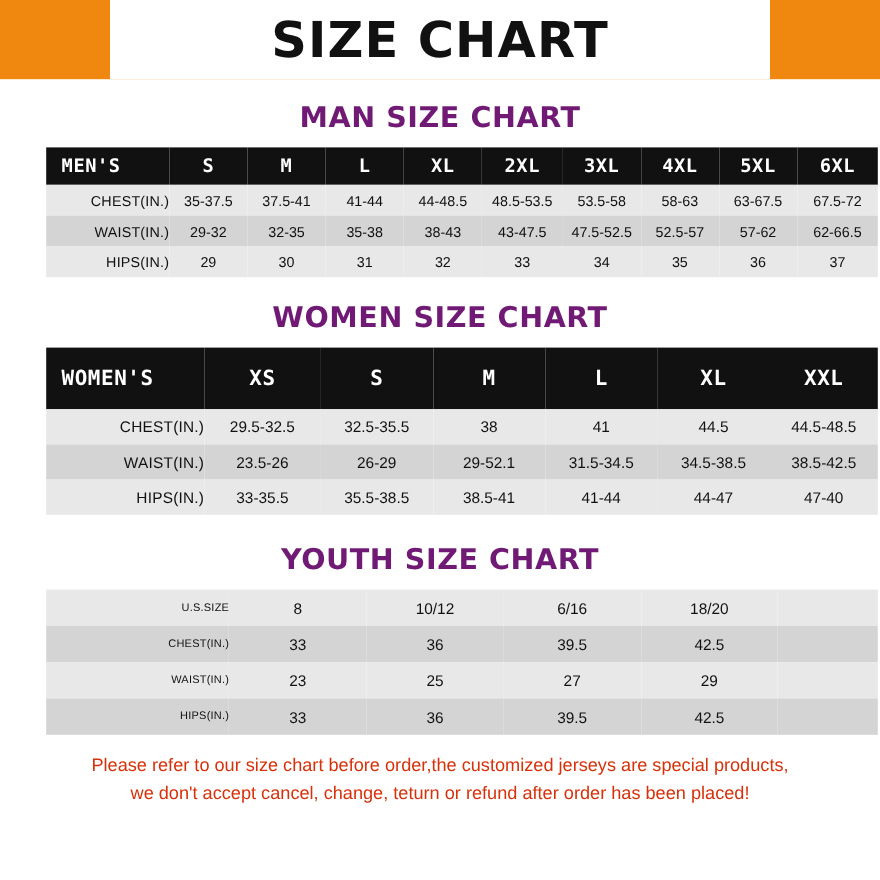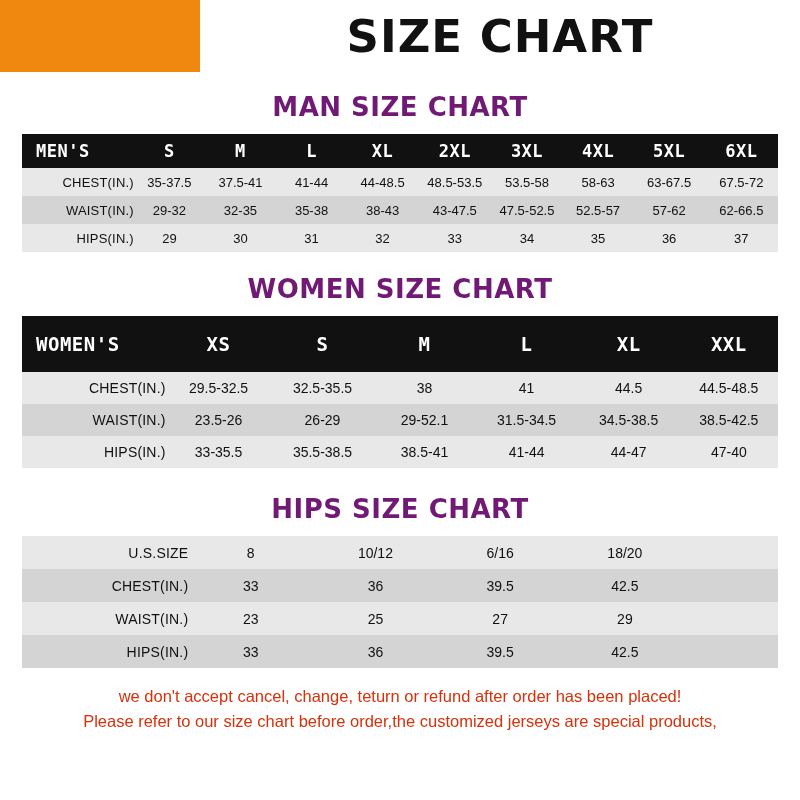--- a/index.html
+++ b/index.html
@@ -19,21 +19,21 @@
     position: relative;
     background: #ffffff;
     box-sizing: border-box;
   }
   
   .banner {
     height: 72px;
     background: #f0870f;
     display: flex;
     align-items: center;
-    justify-content: flex-end;
+    justify-content: center;
     position: relative;
   }
   .banner-inner {
     background: #ffffff;
     width: 600px;
     height: 72px;
     display: flex;
     align-items: center;
     justify-content: center;
   }
@@ -60,20 +60,21 @@
   }
   .sec-title.man { margin: 20px 0 12px; }
   .sec-title.women { margin: 22px 0 12px; }
   .sec-title.youth { margin: 26px 0 12px; }
 
   
   table {
     border-collapse: collapse;
     width: 100%;
     table-layout: fixed;
+    margin-left: 20px;
   }
   table td, table th {
     padding: 0;
     margin: 0;
   }
   .hdr-row {
     background: #111111;
     color: #ffffff;
   }
   .hdr-row td {
@@ -107,21 +108,21 @@
   .row-a { background: #e8e8e8; }
   .row-b { background: #d4d4d4; }
 
   
   .women-tbl .hdr-row td { height: 56px; font-size: 19px; }
   .women-tbl .body-row td { height: 32px; font-size: 14px; }
   .women-tbl .body-row td.lbl { font-size: 14px; }
 
   .youth-tbl .hdr-row td { height: 40px; font-size: 19px; }
   .youth-tbl .body-row td { height: 33px; font-size: 14px; }
-  .youth-tbl .body-row td.lbl { font-size: 14px; }
+  .youth-tbl .body-row td.lbl { font-size: 10px; }
 
   
   .note {
     margin: 16px 18px 0;
     text-align: center;
     color: #d8310a;
     font-family: "Liberation Sans", sans-serif;
     font-size: 16.5px;
     line-height: 1.5;
   }
@@ -253,21 +254,21 @@
         <td>38.5-41</td>
         <td>41-44</td>
         <td>44-47</td>
         <td>47-40</td>
       </tr>
     </tbody>
       </table>
   </div>
 
   <div class="section">
-    <div class="sec-title youth">HIPS SIZE CHART</div>
+    <div class="sec-title youth">YOUTH SIZE CHART</div>
     <table class="youth-tbl">
       <colgroup>
         <col style="width:22%">
         <col style="width:16.5%">
           <col style="width:16.5%">
           <col style="width:16.5%">
           <col style="width:16.5%">
         <col style="width:12%">
       </colgroup>
       <tbody>
@@ -301,17 +302,17 @@
         <td>36</td>
         <td>39.5</td>
         <td>42.5</td>
         <td></td>
       </tr>
     </tbody>
       </table>
   </div>
 
   <div class="note" style="color: rgb(216, 49, 10);">
+    <span class="line">Please refer to our size chart before order,the customized jerseys are special products,</span>
     <span class="line">we don't accept cancel, change, teturn or refund after order has been placed!</span>
-    <span class="line">Please refer to our size chart before order,the customized jerseys are special products,</span>
   </div>
 
 </div>
 
 </body></html>

